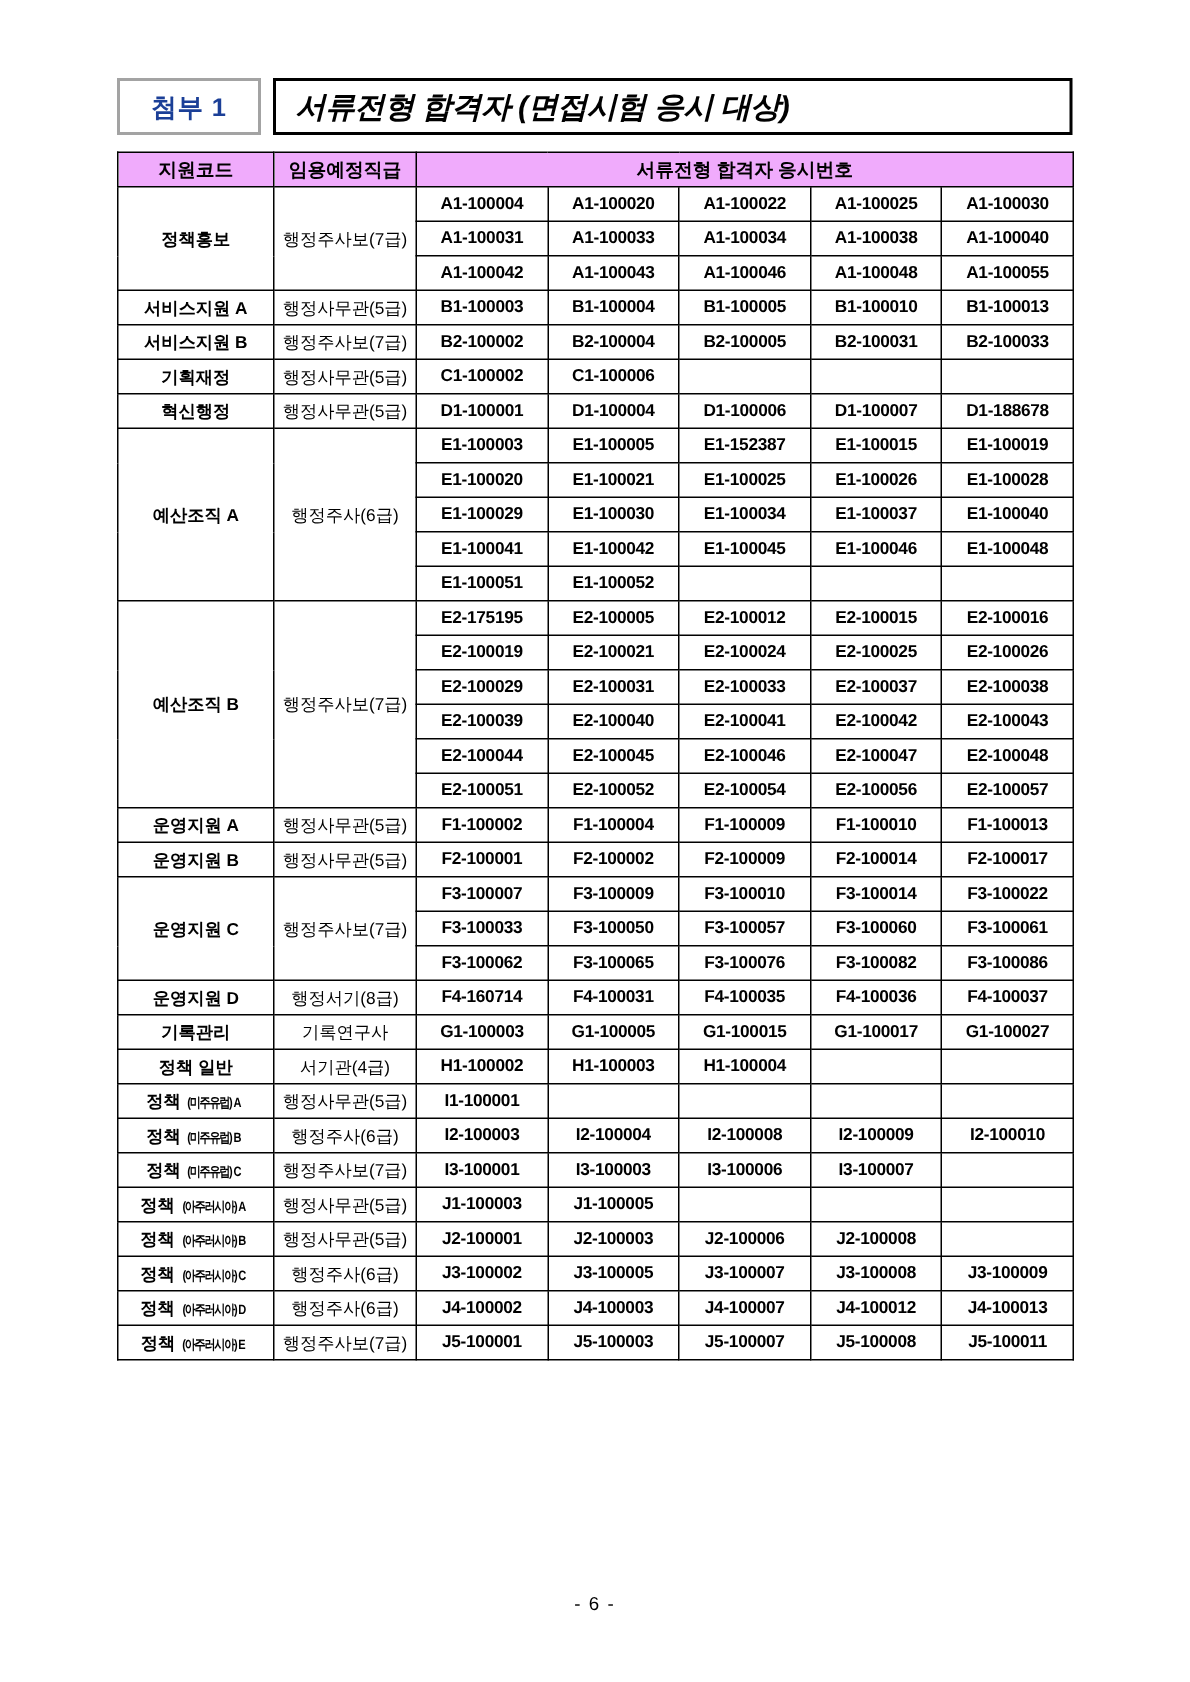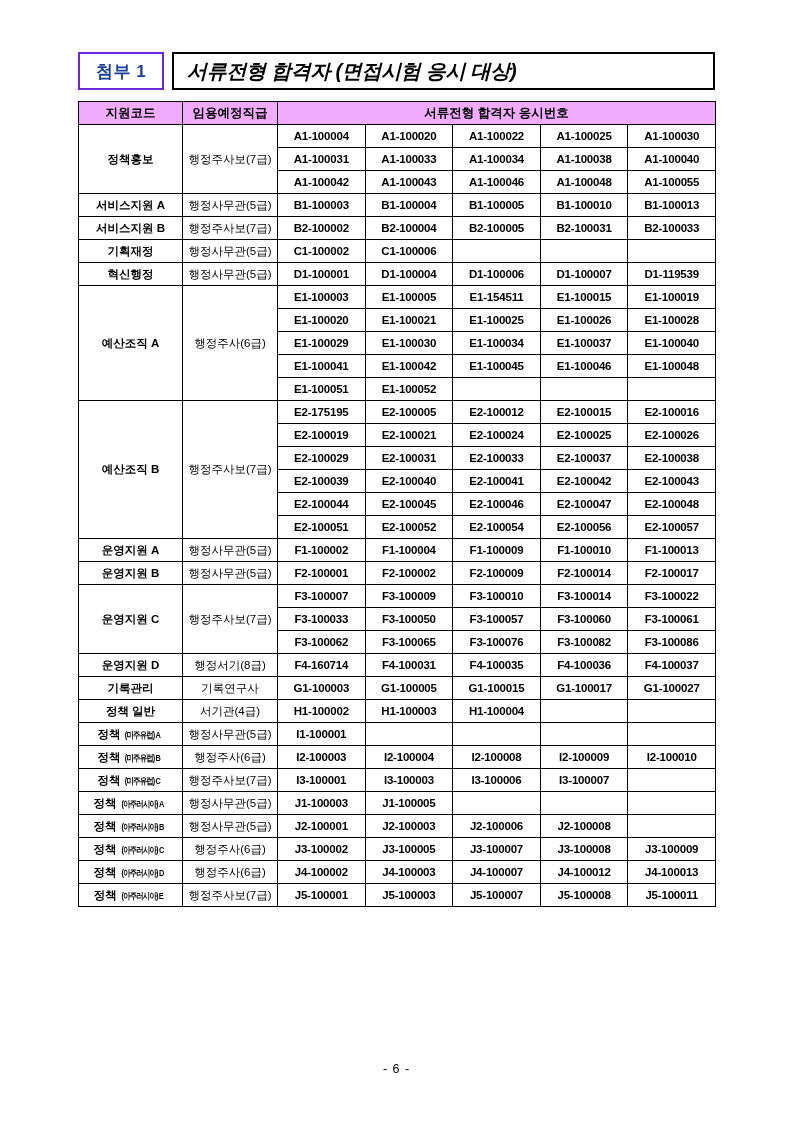--- a/index.html
+++ b/index.html
@@ -22,22 +22,22 @@
     padding: 52px 78px 0 78px;
   }
   
   .title-row {
     display: flex;
     align-items: stretch;
     height: 38px;
     margin-bottom: 11px;
   }
   .attach-badge {
-    width: 86px;
-    border: 2px solid #6d28d9;
+    width: 96px;
+    border: 2px solid #a3a3a3;
     background: #ffffff;
     display: flex;
     align-items: center;
     justify-content: center;
     box-sizing: border-box;
     margin-right: 8px;
   }
   .attach-badge span {
     font-size: 17px;
     font-weight: bold;
@@ -197,28 +197,28 @@
           <td class="empty"></td>
           <td class="empty"></td>
         </tr>
         <tr>
           <td class="code" rowspan="1">혁신행정</td>
           <td class="rank" rowspan="1">행정사무관(5급)</td>
           <td class="num">D1-100001</td>
           <td class="num">D1-100004</td>
           <td class="num">D1-100006</td>
           <td class="num">D1-100007</td>
-          <td class="num">D1-119539</td>
+          <td class="num">D1-188678</td>
         </tr>
         <tr>
           <td class="code" rowspan="5">예산조직 A</td>
           <td class="rank" rowspan="5">행정주사(6급)</td>
           <td class="num">E1-100003</td>
           <td class="num">E1-100005</td>
-          <td class="num">E1-154511</td>
+          <td class="num">E1-152387</td>
           <td class="num">E1-100015</td>
           <td class="num">E1-100019</td>
         </tr>
         <tr>
           <td class="num">E1-100020</td>
           <td class="num">E1-100021</td>
           <td class="num">E1-100025</td>
           <td class="num">E1-100026</td>
           <td class="num">E1-100028</td>
         </tr>

